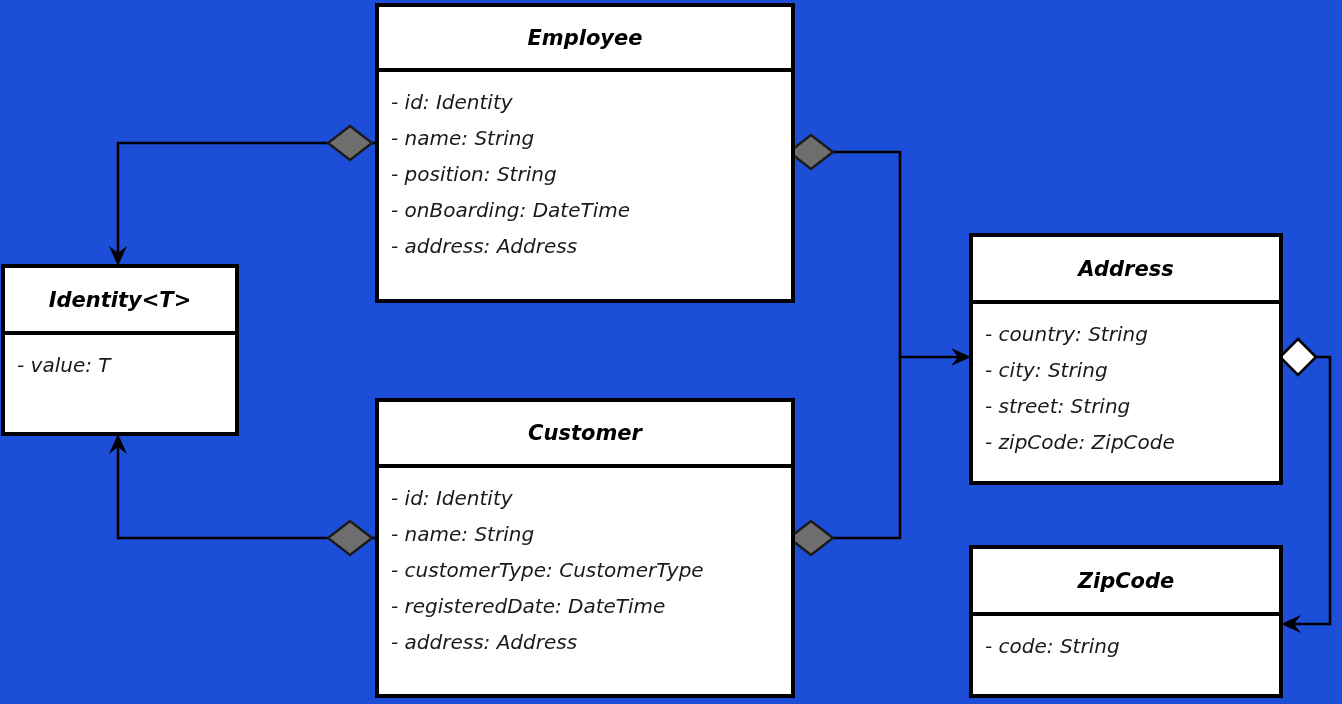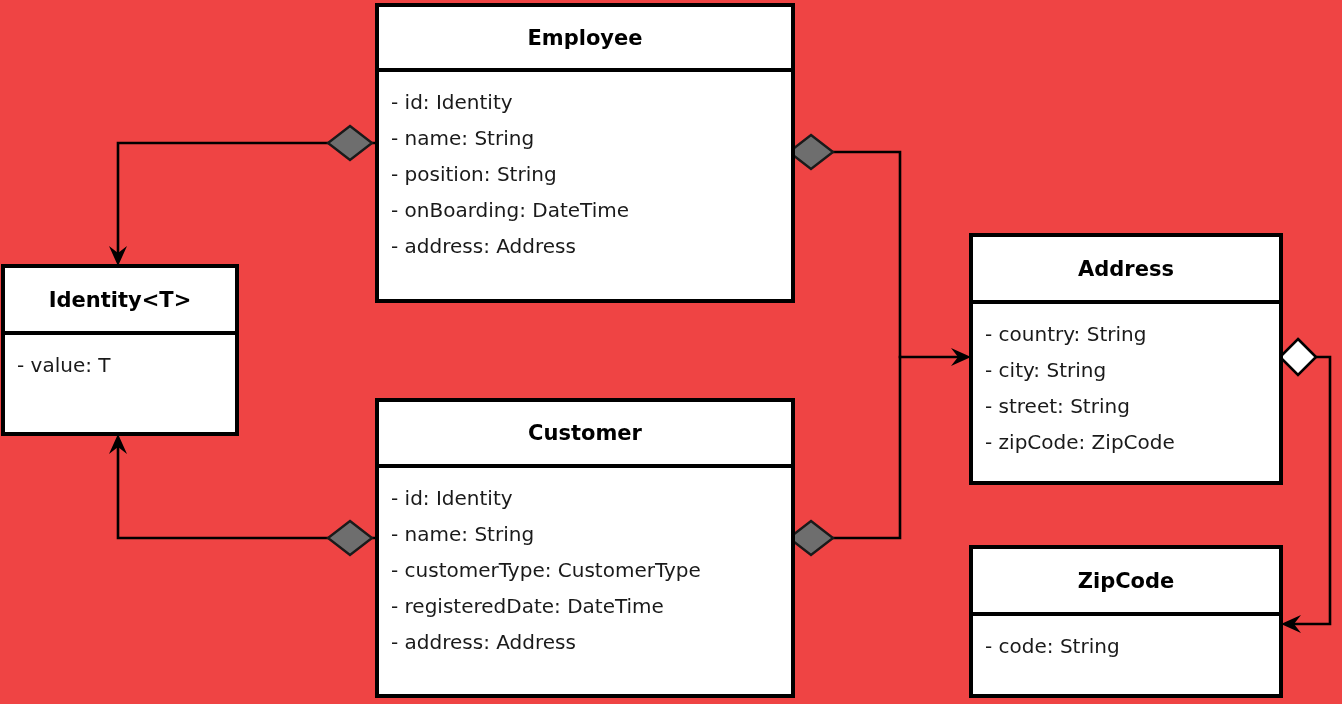--- a/index.html
+++ b/index.html
@@ -10,21 +10,22 @@
   body {
     width: 1342px;
     height: 704px;
     font-family: "DejaVu Sans", "Liberation Sans", sans-serif;
     overflow: hidden;
   }
   #diagram-root {
     position: relative;
     width: 1342px;
     height: 704px;
-    background: #ef4444;
+    background: #1d4ed8;
+    font-style: italic;
   }
   svg.uml-canvas {
     position: absolute;
     top: 0;
     left: 0;
     width: 1342px;
     height: 704px;
     display: block;
   }
   .class-box-rect {

